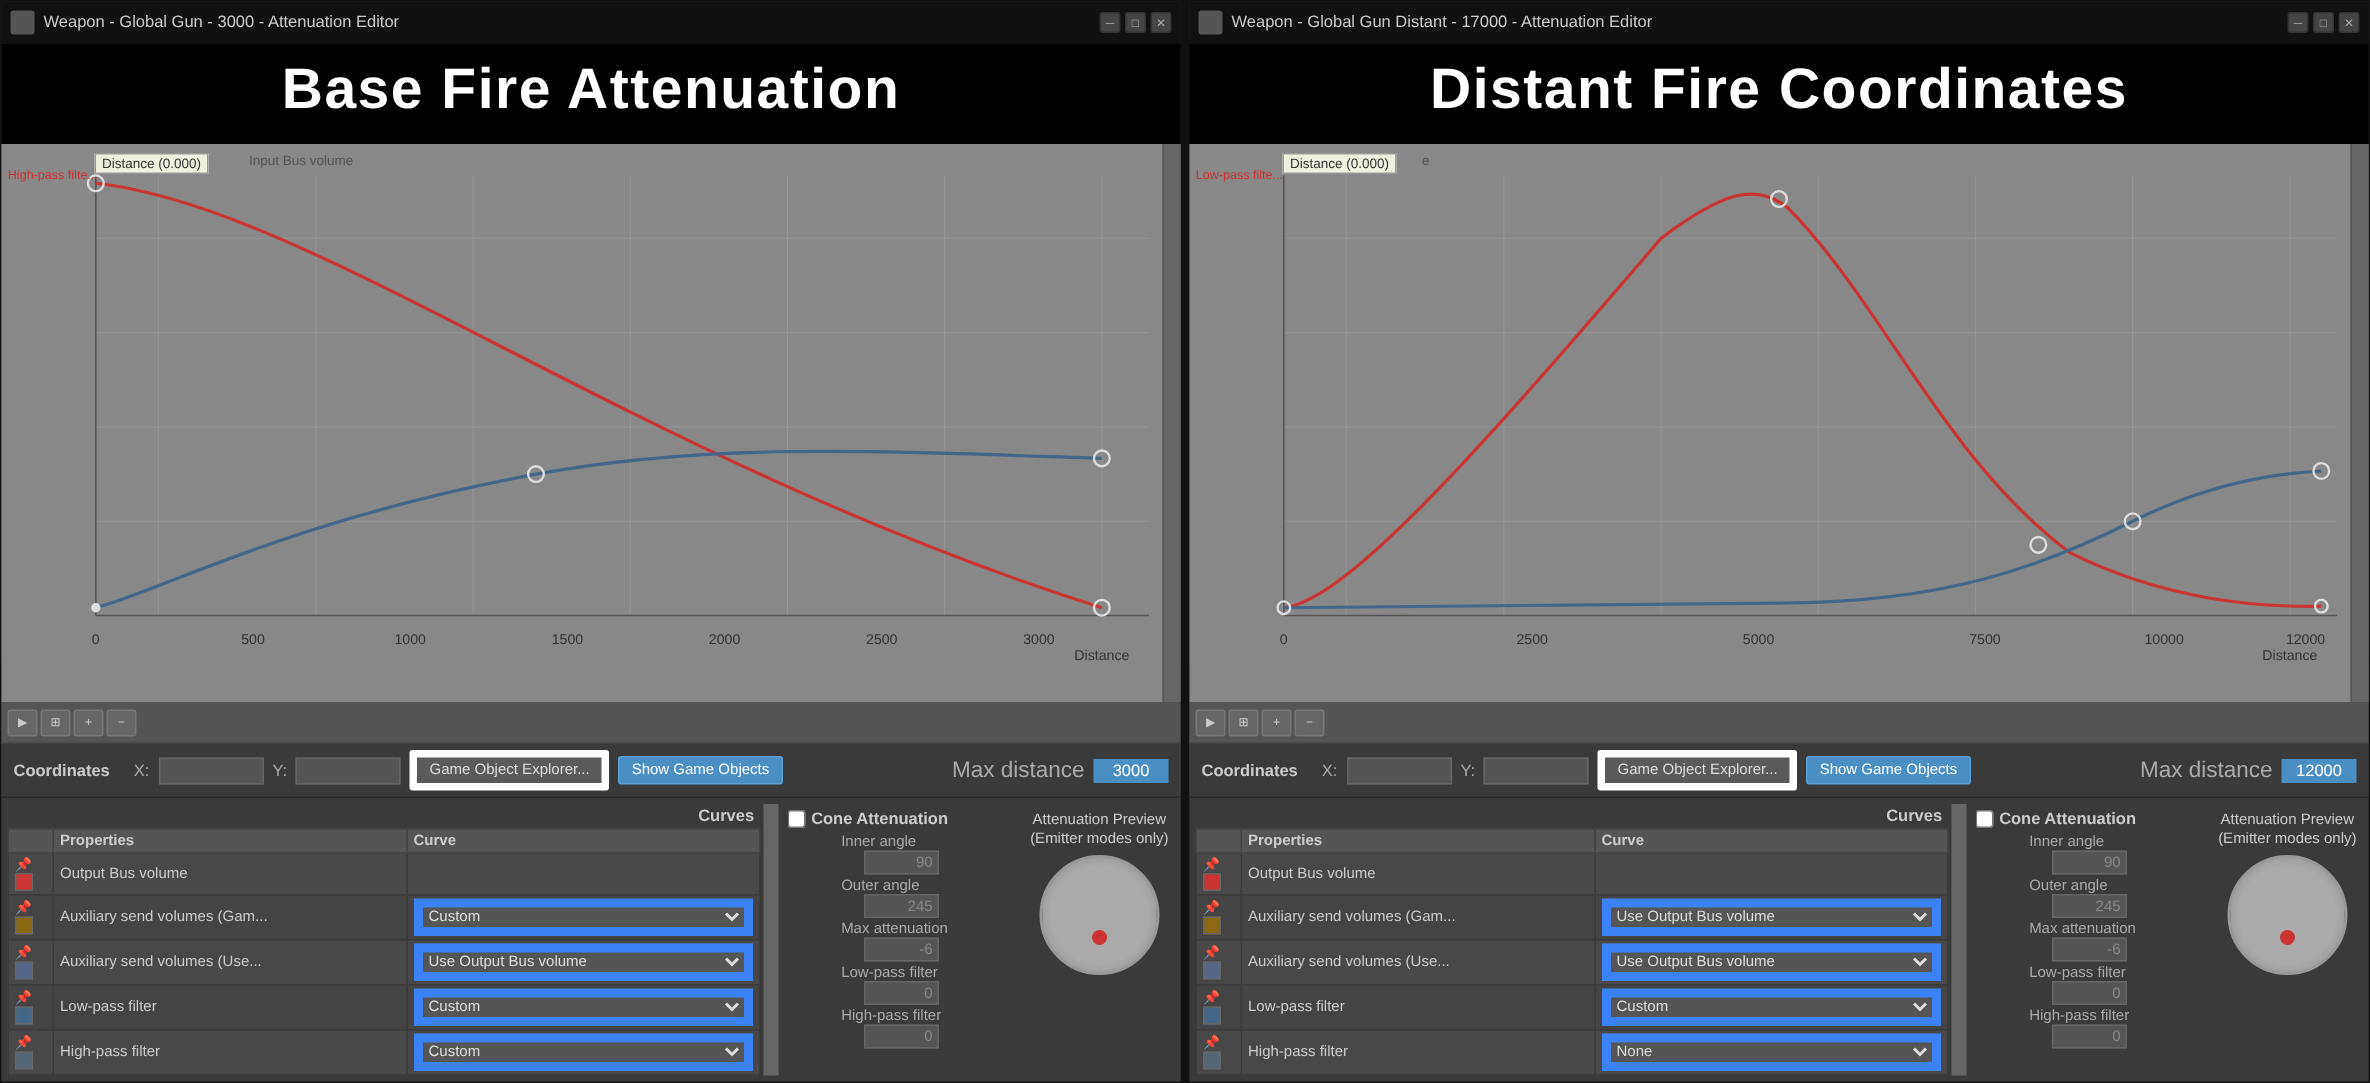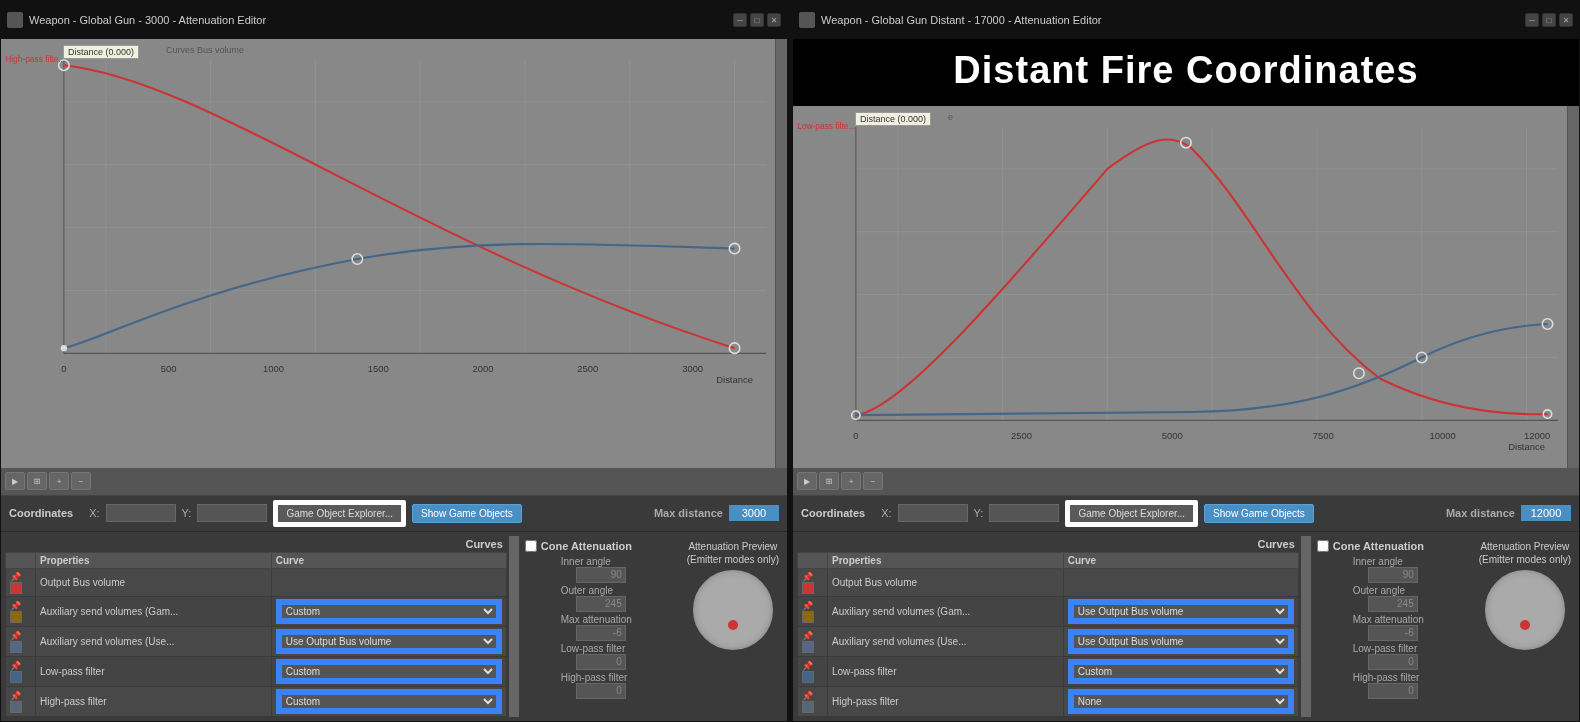--- a/index.html
+++ b/index.html
@@ -18,21 +18,21 @@
       width: 790px;
       height: 722px;
       display: flex;
       flex-direction: column;
       background: #2a2a2a;
       border: 1px solid #111;
       position: relative;
     }
 
     .title-bar {
-      height: 38px;
+      height: 28px;
       background: #111;
       display: flex;
       align-items: center;
       padding: 0 6px;
       gap: 6px;
       flex-shrink: 0;
     }
     .title-bar-icon {
       width: 16px;
       height: 16px;
@@ -162,23 +162,22 @@
       background: #4a8fc4;
       border: 1px solid #5aa0d4;
       color: #fff;
       font-size: 10px;
       padding: 3px 8px;
       cursor: pointer;
       border-radius: 2px;
     }
     .max-distance-label {
       color: #aaa;
-      font-size: 11px;
+      font-size: 15px;
       margin-left: auto;
-      font-weight: bold;
     }
     .max-distance-value {
       background: #4a8fc4;
       color: #fff;
       font-size: 11px;
       padding: 2px 8px;
       min-width: 50px;
       text-align: center;
     }
     .curves-header {
@@ -312,20 +311,23 @@
   <div class="title-bar">
     <div class="title-bar-icon"></div>
     <span class="title-bar-text">Weapon - Global Gun - 3000 - Attenuation Editor</span>
     <div class="title-bar-controls">
       <div class="title-bar-btn">─</div>
       <div class="title-bar-btn">□</div>
       <div class="title-bar-btn">✕</div>
     </div>
   </div>
 
+  <div class="panel-header">
+    <h1>Base Fire Attenuation</h1>
+  </div>
 
   <div class="graph-area">
     <svg class="graph-canvas" viewBox="0 0 750 330" preserveAspectRatio="none">
 
       <rect width="750" height="330" fill="#888"></rect>
 
       <line x1="100" y1="20" x2="100" y2="300" stroke="#999" stroke-width="0.5"></line>
       <line x1="200" y1="20" x2="200" y2="300" stroke="#999" stroke-width="0.5"></line>
       <line x1="300" y1="20" x2="300" y2="300" stroke="#999" stroke-width="0.5"></line>
       <line x1="400" y1="20" x2="400" y2="300" stroke="#999" stroke-width="0.5"></line>
@@ -358,21 +360,21 @@
       <text x="360" y="318" text-anchor="middle" font-size="9" fill="#333">1500</text>
       <text x="460" y="318" text-anchor="middle" font-size="9" fill="#333">2000</text>
       <text x="560" y="318" text-anchor="middle" font-size="9" fill="#333">2500</text>
       <text x="660" y="318" text-anchor="middle" font-size="9" fill="#333">3000</text>
       <text x="700" y="328" text-anchor="middle" font-size="9" fill="#333">Distance</text>
 
       <text x="4" y="22" font-size="8" fill="#cc3333">High-pass filte...</text>
     </svg>
 
     <div style="position:absolute;top:6px;left:62px;background:#f0f0e0;border:1px solid #999;padding:1px 4px;font-size:9px;color:#333;z-index:10;">Distance (0.000)</div>
-    <div style="position:absolute;top:6px;left:165px;font-size:9px;color:#555;">Curves Bus volume</div>
+    <div style="position:absolute;top:6px;left:165px;font-size:9px;color:#555;">Input Bus volume</div>
 
     <div class="scrollbar-right"></div>
   </div>
 
   <div class="bottom-panel">
 
     <div class="toolbar-row">
       <div class="toolbar-btn-small">▶</div>
       <div class="toolbar-btn-small">⊞</div>
       <div class="toolbar-btn-small">+</div>

